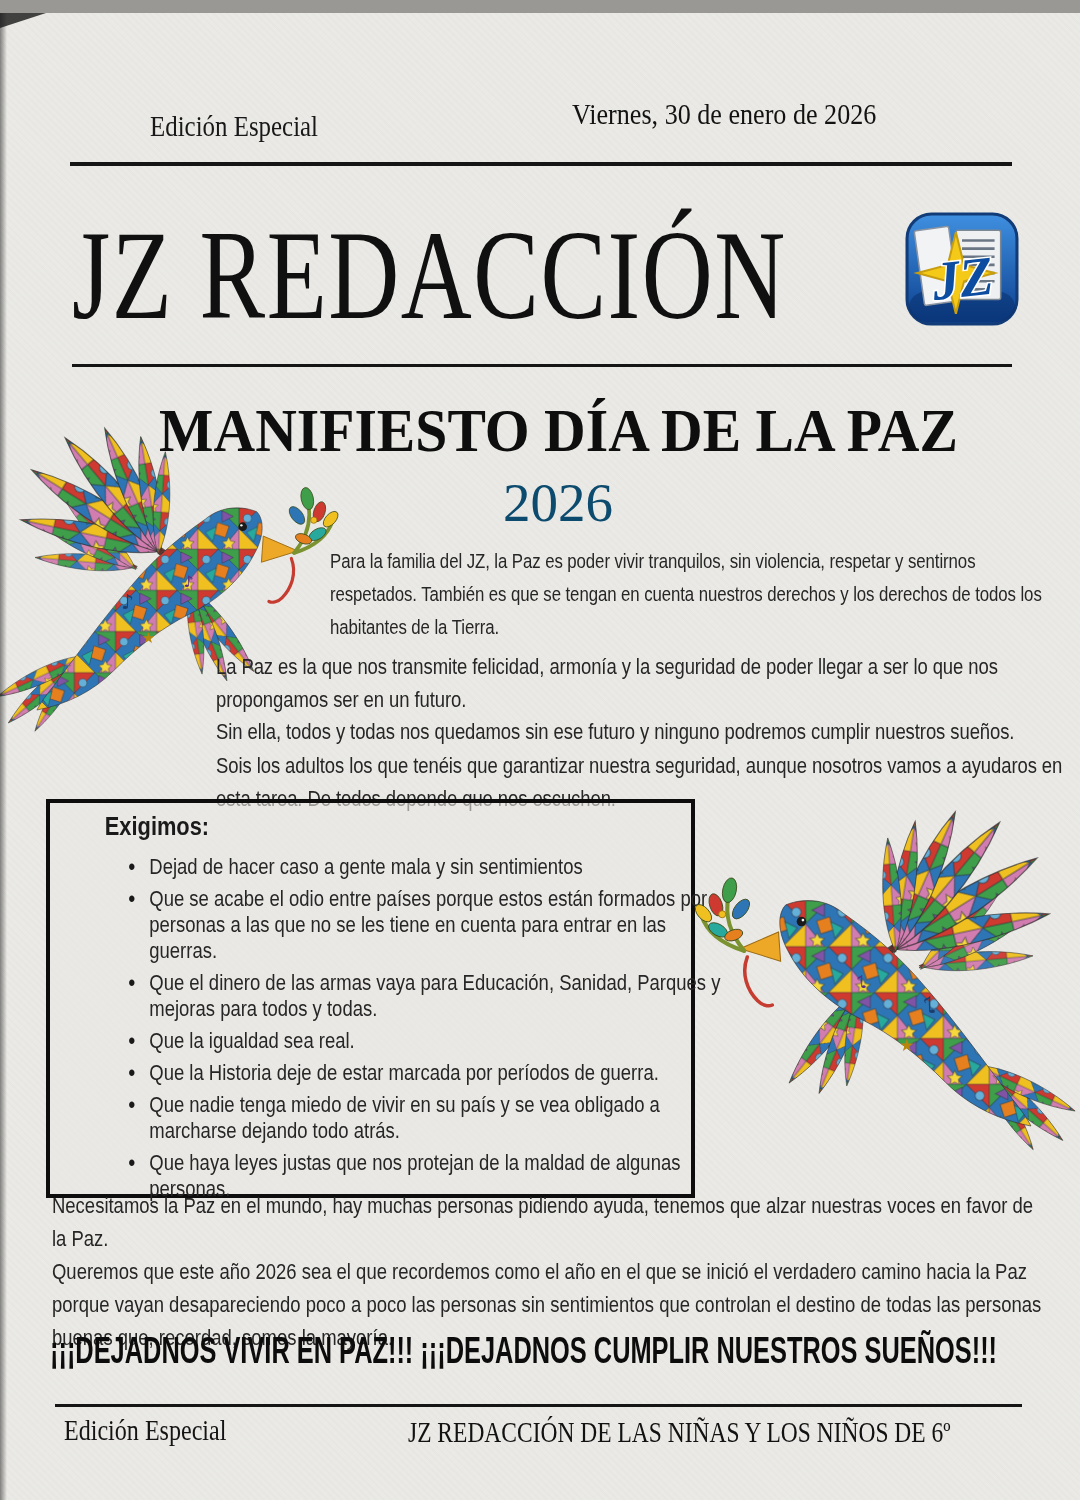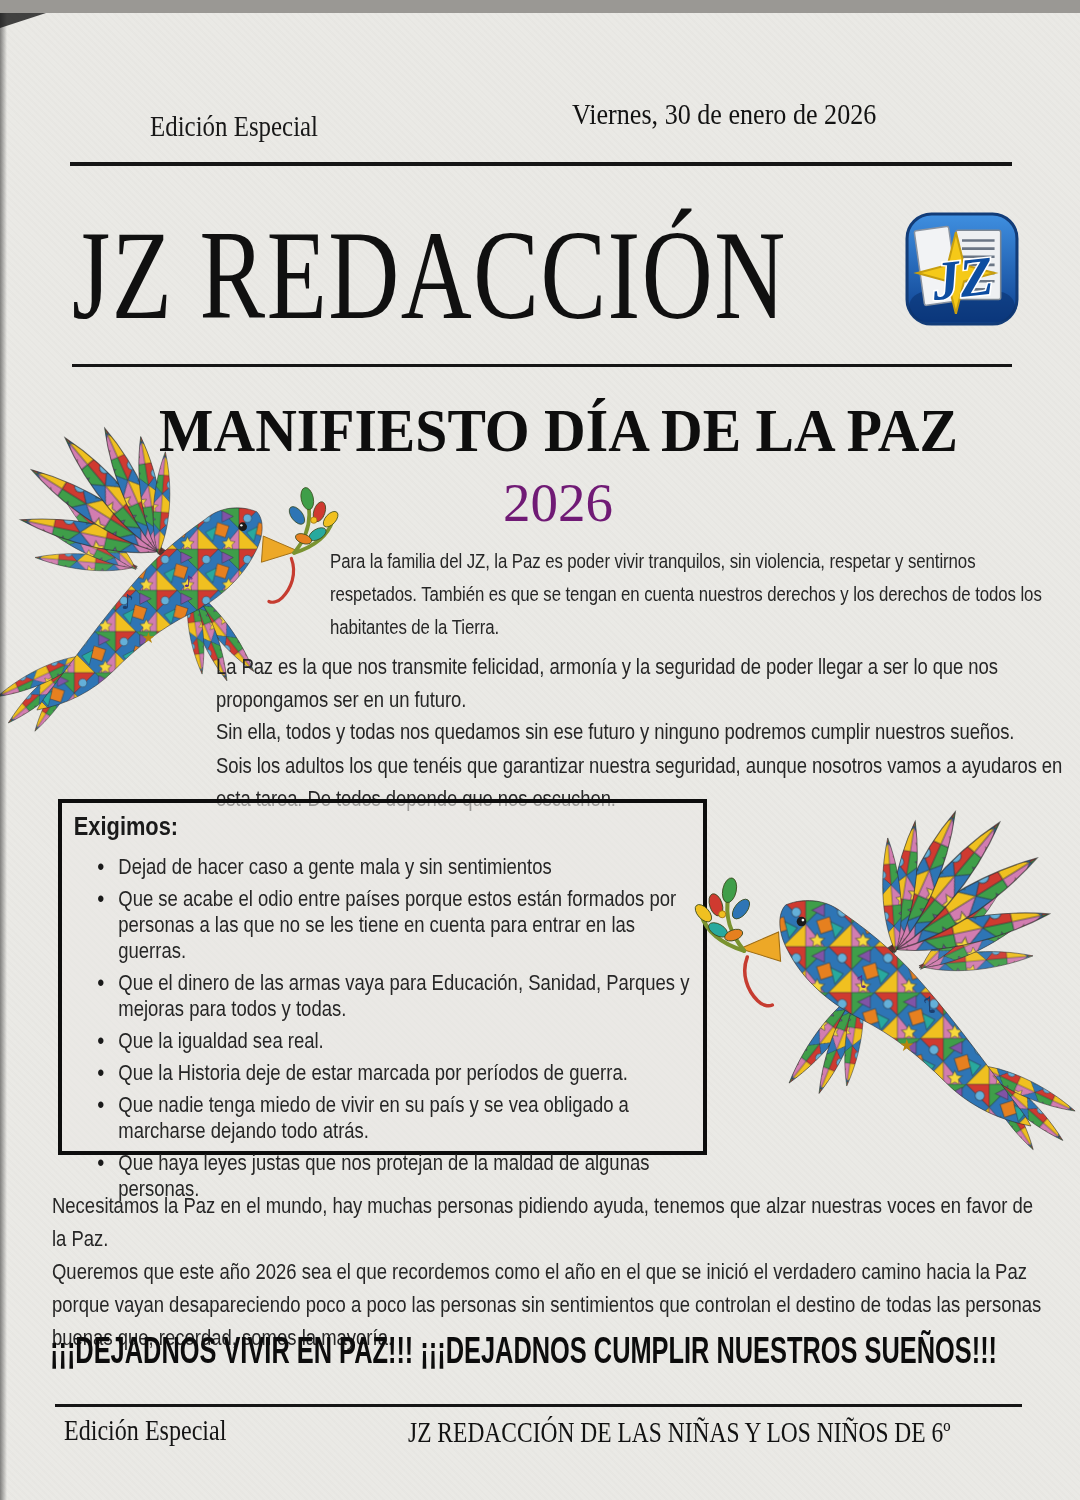--- a/index.html
+++ b/index.html
@@ -24,34 +24,34 @@
   .rule-mast{left:72px;right:68px;top:351px;height:3px;}
   .rule-foot{left:55px;right:58px;top:1391px;height:3px;}
 
   .masthead-title{position:absolute;left:72px;top:192px;font:400 126px/1.12 "Liberation Serif",serif;
     letter-spacing:2px;transform:scaleX(.78);transform-origin:0 0;white-space:nowrap;color:#101010;}
   .logo{position:absolute;left:905px;top:198px;width:114px;height:116px;}
 
   .headline{position:absolute;left:0;right:0;top:386px;text-align:center;padding-left:36px;}
   .headline-title{display:inline-block;font:700 62px/1.0 "Liberation Serif",serif;
     transform:scaleX(.93);transform-origin:50% 0;white-space:nowrap;color:#0e0e0e;}
-  .headline-year{font:400 55px/1.0 "Liberation Serif",serif;margin-top:14px;color:#701a75;}
+  .headline-year{font:400 55px/1.0 "Liberation Serif",serif;margin-top:14px;color:#0c4a6e;}
 
   .dove-left{position:absolute;left:-8px;top:408px;width:348px;height:318px;}
   .dove-right{position:absolute;left:693px;top:770px;width:388px;height:396px;}
 
   .para{position:absolute;font-size:22px;line-height:33px;color:#262626;
     transform:scaleX(.84);transform-origin:0 0;letter-spacing:-.1px;}
   .para-1{left:330px;top:531px;width:885px;font-size:20.5px;transform:scaleX(.82);}
   .para-2{left:216px;top:637px;width:1000px;}
   .para-3{left:216px;top:702px;width:1000px;}
   .para-4{left:216px;top:736px;width:1010px;}
 
-  .demands-box{position:absolute;left:58px;top:786px;width:649px;height:356px;
-    border:4px solid #0d0d0d;box-sizing:border-box;background:rgba(233,232,228,.6);}
+  .demands-box{position:absolute;left:46px;top:786px;width:649px;height:399px;
+    border:4px solid #0d0d0d;box-sizing:border-box;background:rgba(233,232,228,.6);padding-left:43px;}
   .demands-inner{width:736px;transform:scaleX(.84);transform-origin:0 0;padding:8px 0 0 14px;}
   .demands-heading{font-size:26px;font-weight:700;color:#1a1a1a;}
   .demands-list{list-style:none;margin:12px 0 0 0;padding:0;}
   .demands-list li{position:relative;padding-left:53px;font-size:22px;line-height:26px;
     color:#262626;margin-bottom:6px;}
   .demands-list li::before{content:"•";position:absolute;left:28px;top:0;font-size:24px;color:#1a1a1a;}
 
   .closing{position:absolute;left:52px;top:1176px;width:1185px;font-size:22px;line-height:33px;
     color:#262626;transform:scaleX(.84);transform-origin:0 0;}
   .closing p{margin:0;}

